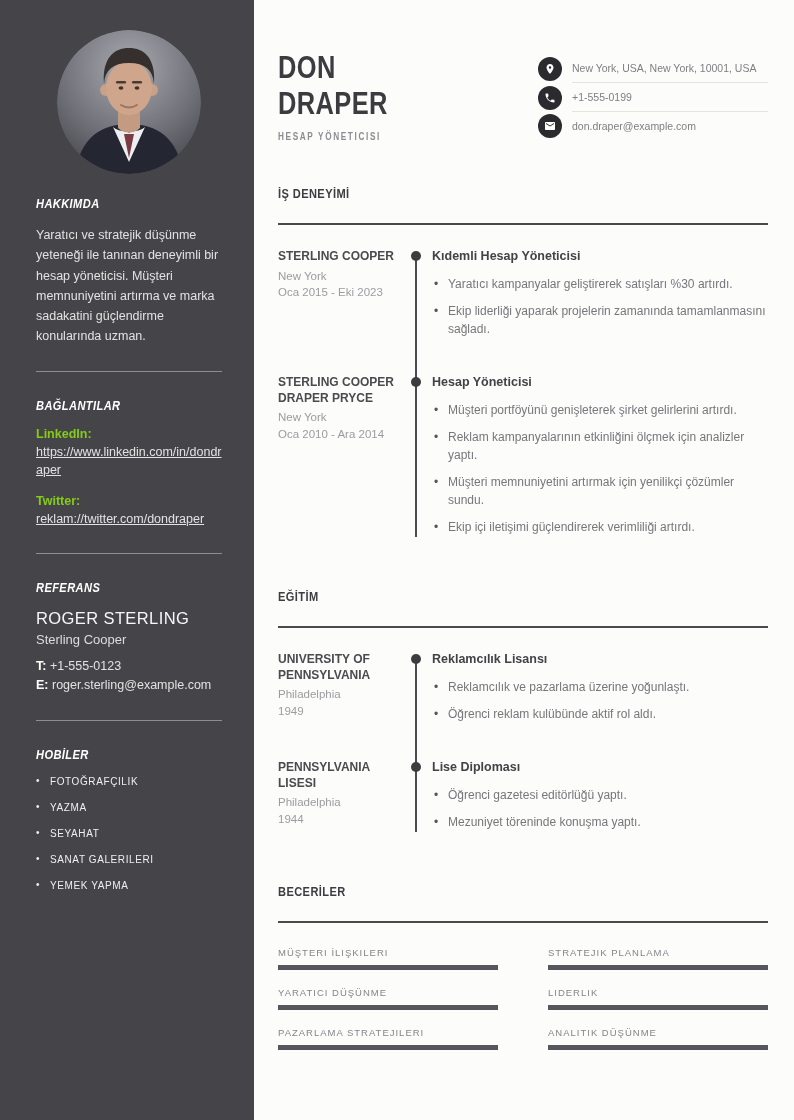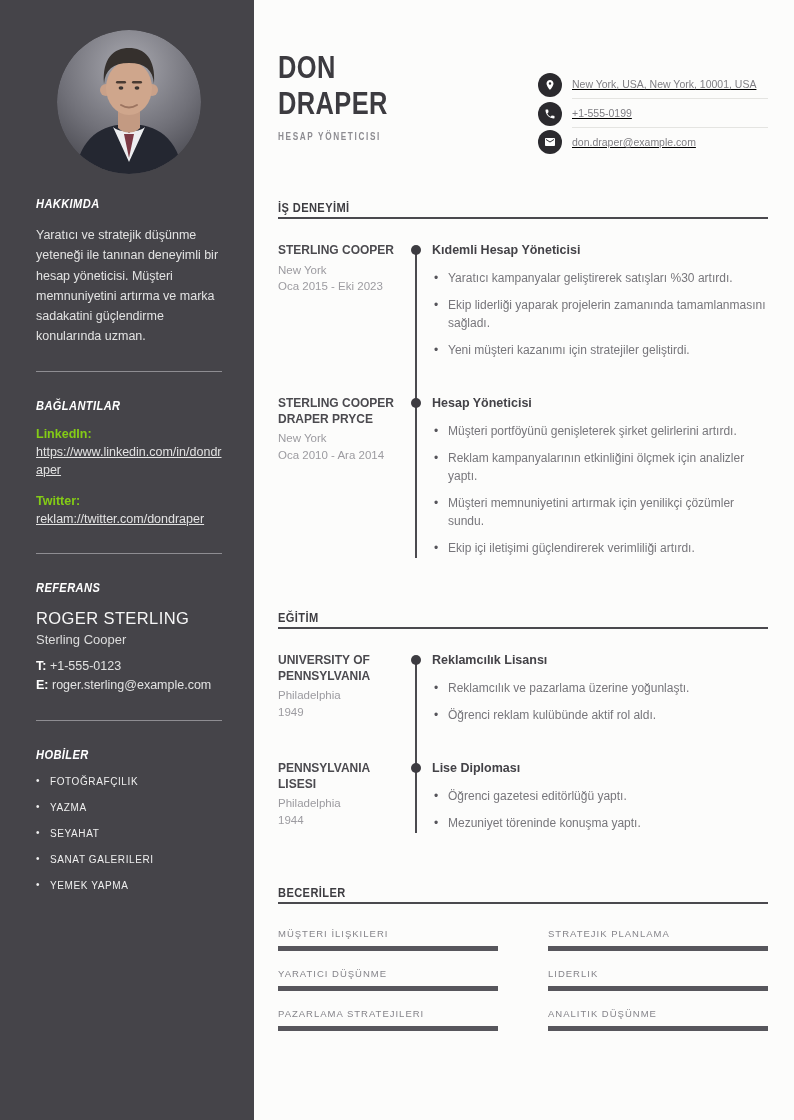--- a/index.html
+++ b/index.html
@@ -23,28 +23,28 @@
   .ref-line b { color:#ffffff; }
   .hobby-list { list-style:none; margin-top:4px; }
   .hobby-list li { position:relative; padding-left:14px; font-size:10px; letter-spacing:.6px; color:#efefef; margin-bottom:15px; }
   .hobby-list li::before { content:"•"; position:absolute; left:0; top:-1px; color:#efefef; }
 
   
   .main { flex:1; padding:50px 26px 0 24px; }
   .hdr { display:flex; justify-content:space-between; align-items:flex-start; }
   .name { font-size:31px; font-weight:700; line-height:1.16; letter-spacing:.5px; color:#3c3b40; }
   .job-title { margin-top:9px; font-size:10px; font-weight:700; letter-spacing:2px; color:#8d8c91; }
-  .contact { width:230px; margin-top:20px;text-decoration:underline; }
+  .contact { width:230px; margin-top:4px; }
   .c-row { display:flex; align-items:center; gap:10px; }
   .c-icon { width:24px; height:24px; border-radius:50%; background:#2b2a2e; display:flex; align-items:center; justify-content:center; flex-shrink:0; }
   .c-text { flex:1; font-size:10.5px; color:#7f7e83; padding:8px 0; border-bottom:1px solid #e4e4e1; }
   .c-row:last-child .c-text { border-bottom:none; }
 
   .section { margin-top:44px; }
-  .sec-head { border-bottom:2px solid #4a494e; padding-bottom:2px; margin-bottom:24px; }
+  .sec-head { border-bottom:2px solid #4a494e; padding-bottom:22px; margin-bottom:24px; }
   .sec-head h2 { font-size:13.5px; font-weight:700; letter-spacing:.5px; color:#3d3c41; }
 
   .entries { position:relative; }
   .entries::before { content:""; position:absolute; left:137px; top:8px; bottom:8px; width:2px; background:#4b4a4f; }
   .entry { display:flex; }
   .entry:not(:last-child) { padding-bottom:28px; }
   .e-left { width:137px; padding-right:16px; flex-shrink:0; }
   .e-org { font-size:12px; font-weight:700; line-height:1.3; color:#4b4a4f; margin-bottom:3px; }
   .e-meta { font-size:11.5px; line-height:1.45; color:#9c9ba0; }
   .e-right { flex:1; padding-left:17px; position:relative; }
@@ -182,21 +182,20 @@
           <div class="e-left">
             <div class="e-org">STERLING COOPER</div>
             <div class="e-meta">New York</div>
             <div class="e-meta">Oca 2015 - Eki 2023</div>
           </div>
           <div class="e-right">
             <div class="e-role">Kıdemli Hesap Yöneticisi</div>
             <ul class="blt">
               <li>Yaratıcı kampanyalar geliştirerek satışları %30 artırdı.</li>
               <li>Ekip liderliği yaparak projelerin zamanında tamamlanmasını sağladı.</li>
-              <li>Yeni müşteri kazanımı için stratejiler geliştirdi.</li>
             </ul>
           </div>
         </div>
         <div class="entry">
           <div class="e-left">
             <div class="e-org">STERLING COOPER DRAPER PRYCE</div>
             <div class="e-meta">New York</div>
             <div class="e-meta">Oca 2010 - Ara 2014</div>
           </div>
           <div class="e-right">

